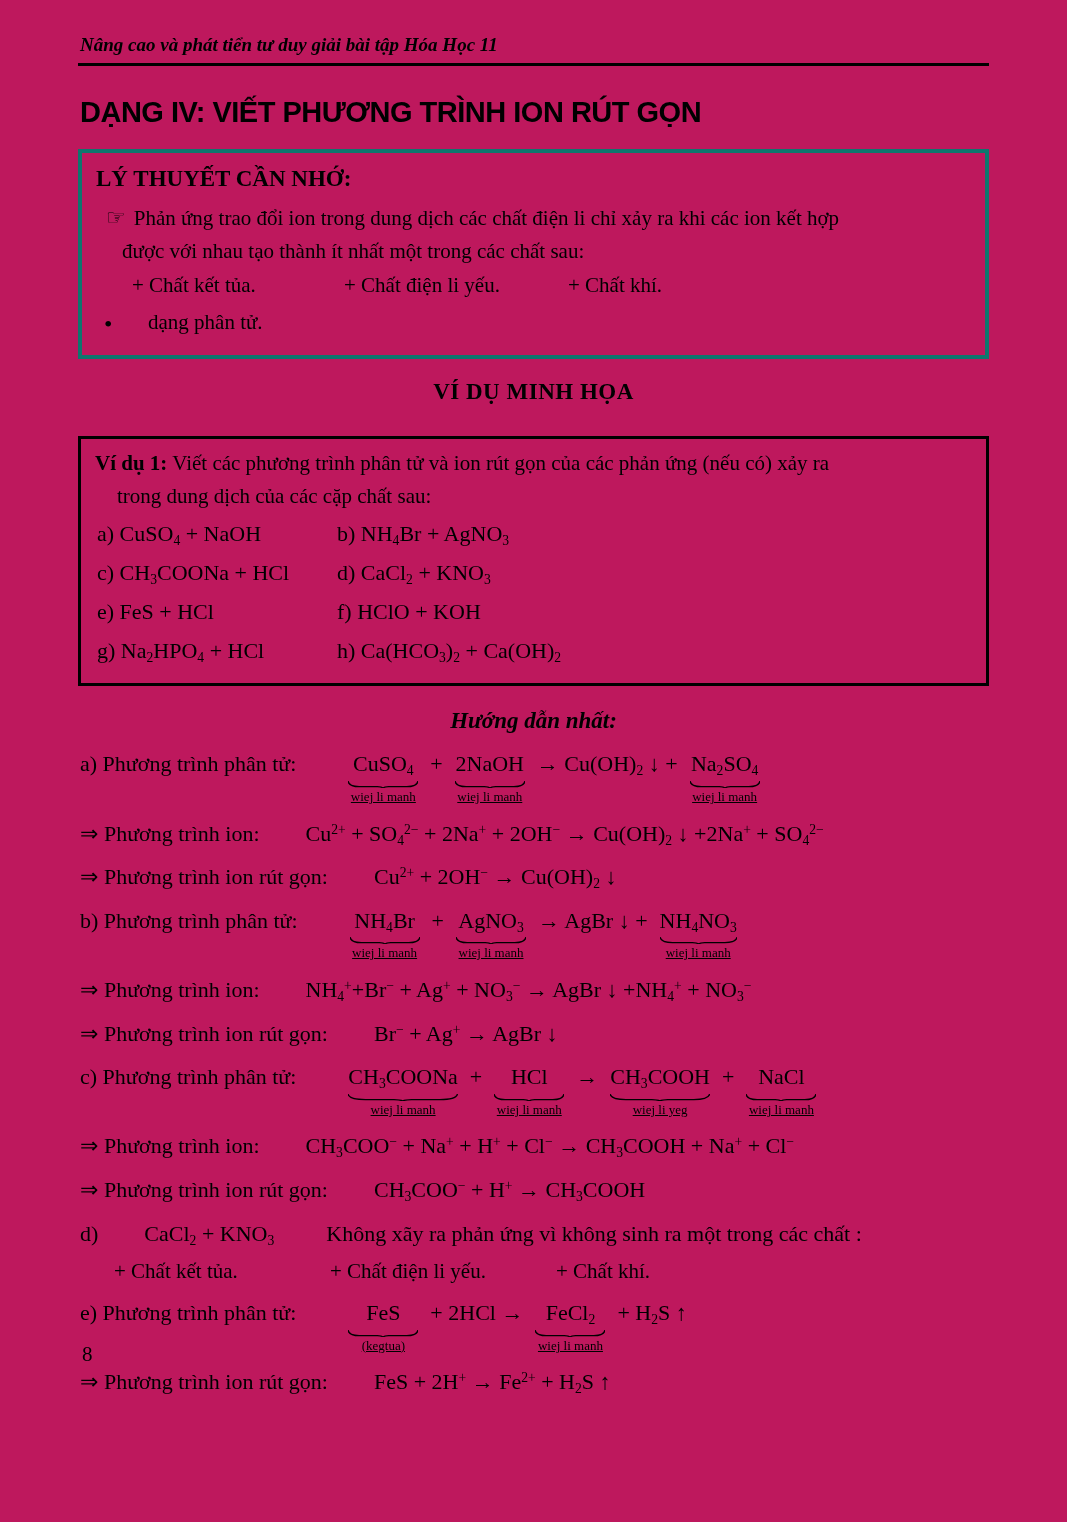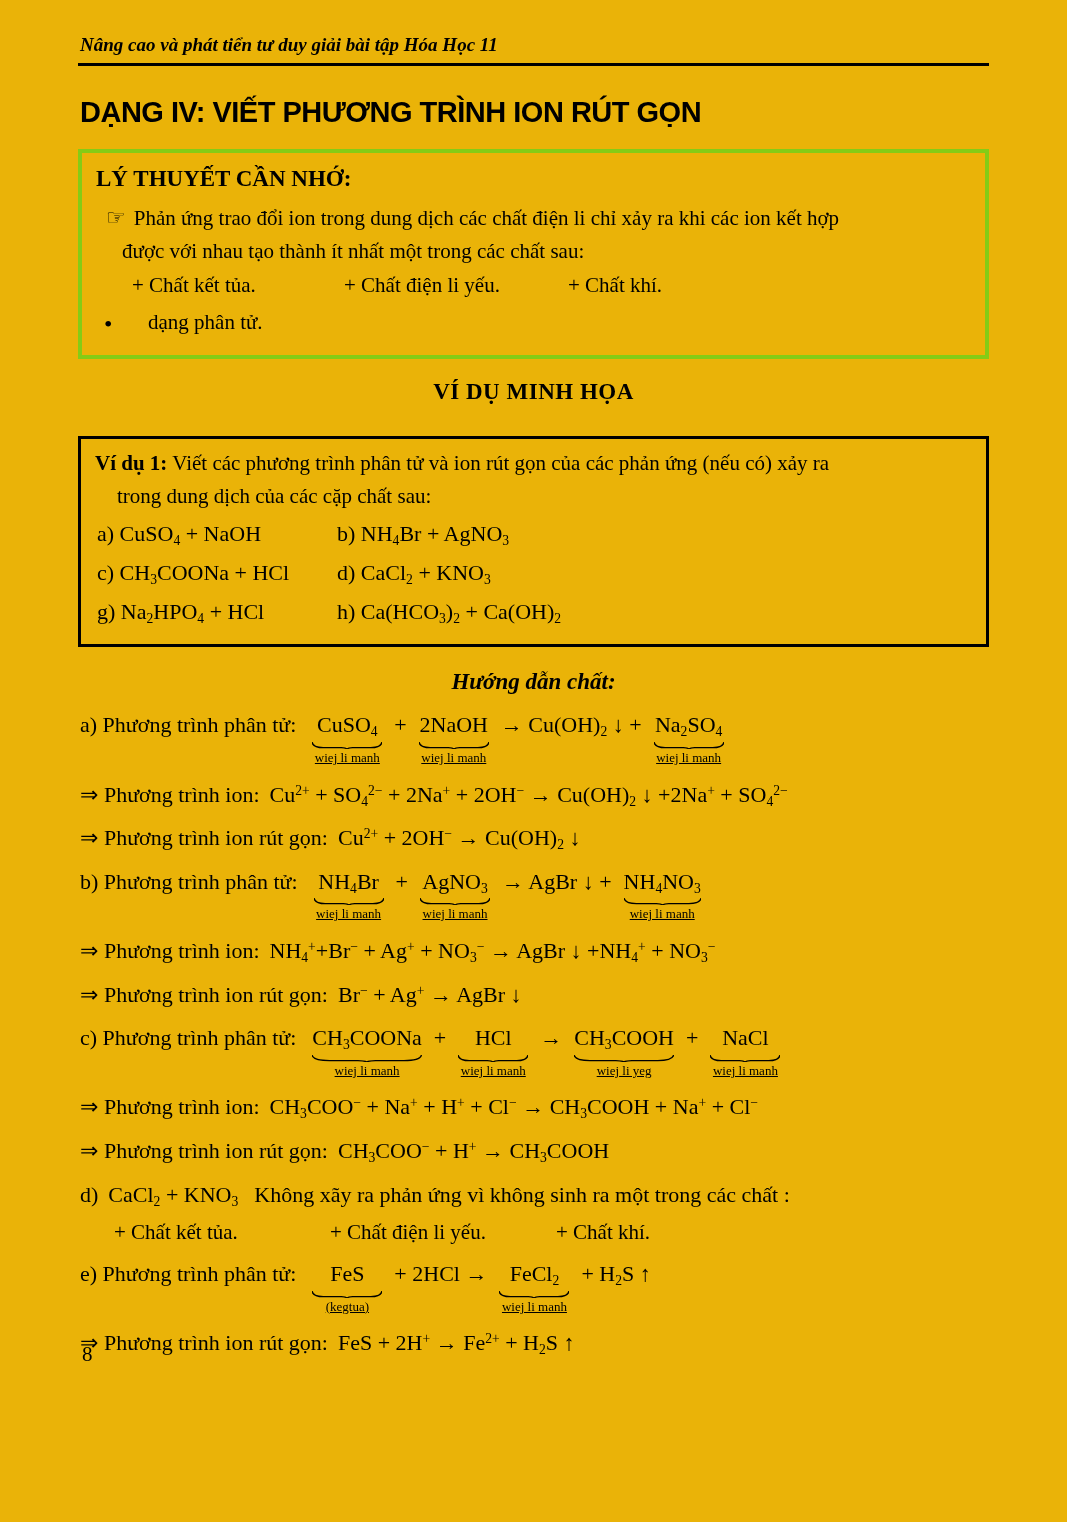--- a/index.html
+++ b/index.html
@@ -1,19 +1,19 @@
 <!DOCTYPE html>
 <html lang="vi"><head>
 <meta charset="utf-8">
 <style>
   html,body{margin:0;padding:0;background:#e9e9e9;}
   .page{
     position:relative;
     width:1067px;height:1522px;
-    background:#eab308;
+    background:#be185d;
     font-family:"Liberation Serif", serif;
     color:#000;
     overflow:hidden;
     box-sizing:border-box;
   }
   .content{padding:34px 78px 0 78px;}
 
   
   .running-header{
     font-style:italic;font-weight:700;font-size:19px;
@@ -23,21 +23,21 @@
 
   
   .doc-title{
     font-family:"Liberation Sans", sans-serif;
     font-weight:700;font-size:29px;letter-spacing:-0.5px;
     margin:30px 0 20px 2px;
   }
 
   
   .theory-box{
-    border:4px solid #84cc16;
+    border:4px solid #0f766e;
     padding:6px 14px 12px 14px;
     font-size:21px;line-height:1.55;
   }
   .theory-heading{font-weight:700;font-size:23px;margin:2px 0 4px 0;}
   .pointer-line .pointer{font-size:22px;margin:0 8px 0 10px;}
   .cont-line{margin-left:26px;}
   .theory-options{display:flex;margin:2px 0 4px 36px;}
   .theory-options span:nth-child(1){width:212px;}
   .theory-options span:nth-child(2){width:224px;}
   .bullet-line{display:flex;margin-top:4px;}
@@ -62,21 +62,21 @@
   .pair-row{display:flex;margin:5px 0;align-items:flex-end;}
   .pair-row .pair-left{width:240px;}
 
   
   .solution-heading{
     text-align:center;font-weight:700;font-style:italic;
     font-size:23px;margin:22px 0 16px 0;
   }
   .sol-line{
     display:flex;align-items:flex-start;
-    margin:0 0 15px 2px;font-size:22px;line-height:1.3;
+    margin:0 0 15px 2px;font-size:22px;line-height:1.3;gap:36px;
   }
   .sol-label{white-space:nowrap;margin-right:10px;}
   .eq{display:flex;align-items:flex-start;flex-wrap:nowrap;}
   .tok{white-space:nowrap;margin:0 6px;}
   .tok:first-child{margin-left:0;}
   .braced{
     display:inline-flex;flex-direction:column;align-items:center;
     margin:0 6px;vertical-align:top;
   }
   .braced .f{white-space:nowrap;}
@@ -136,27 +136,31 @@
       <div class="example-pairs">
           <div class="pair-row">
             <span class="pair-left">a) CuSO<sub>4</sub> + NaOH</span>
             <span>b) NH<sub>4</sub>Br + AgNO<sub>3</sub></span>
           </div>
           <div class="pair-row">
             <span class="pair-left">c) CH<sub>3</sub>COONa + HCl</span>
             <span>d) CaCl<sub>2</sub> + KNO<sub>3</sub></span>
           </div>
           <div class="pair-row">
+            <span class="pair-left">e) FeS + HCl</span>
+            <span>f) HClO + KOH</span>
+          </div>
+          <div class="pair-row">
             <span class="pair-left">g) Na<sub>2</sub>HPO<sub>4</sub> + HCl</span>
             <span>h) Ca(HCO<sub>3</sub>)<sub>2</sub> + Ca(OH)<sub>2</sub></span>
           </div>
         </div>
     </div>
 
-    <div class="solution-heading">Hướng dẫn chất:</div>
+    <div class="solution-heading">Hướng dẫn nhất:</div>
 
     <div>
         <div class="sol-line">
           <span class="sol-label">a) Phương trình phân tử:</span>
           <span class="eq">
             <span class="braced">
               <span class="f">CuSO<sub>4</sub></span>
               <svg class="brace" viewBox="0 0 100 10" preserveAspectRatio="none" aria-hidden="true">
                 <path d="M0,0 C1,6 6,8 16,8 L42,8 C47,8 49,9 50,10 C51,9 53,8 58,8 L84,8 C94,8 99,6 100,0" fill="none" stroke="#000" stroke-width="1.4" vector-effect="non-scaling-stroke"></path>
               </svg>

